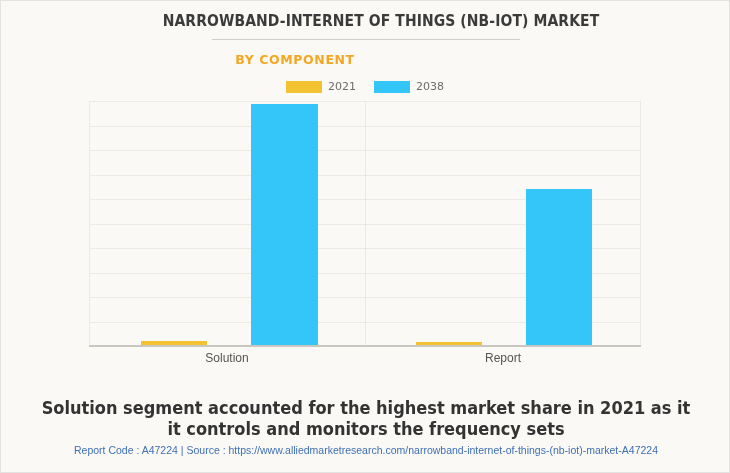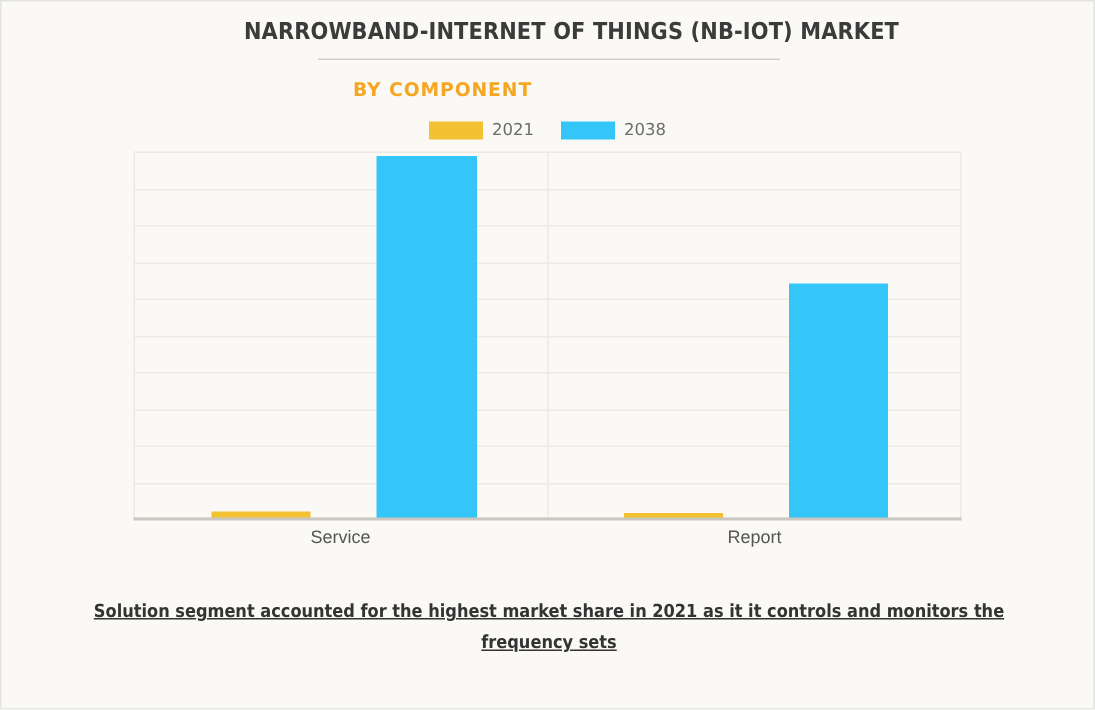--- a/index.html
+++ b/index.html
@@ -139,27 +139,26 @@
     font-family: "Liberation Sans", sans-serif;
   }
 
   
   #insight-text {
     position: absolute;
     top: 396px;
     left: 40px;
     width: 650px;
     text-align: center;
-    font-size: 12px;
+    font-size: 18px;
     font-weight: bold;
     line-height: 21px;
     color: #333333;
     font-family: "DejaVu Sans", sans-serif;
     font-stretch: condensed;
-    text-decoration: underline;
   }
 
   #source-line {
     position: absolute;
     top: 443px;
     left: 0;
     width: 730px;
     text-align: center;
     font-size: 10.5px;
     color: #3f6fb5;
@@ -206,18 +205,19 @@
 
     <div class="bar" style="left:52px; width:66px; height:5px; background:#f3c233"></div>
     <div class="bar" style="left:162px; width:67px; height:242px; background:#35c6f9"></div>
 
     <div class="bar" style="left:327px; width:66px; height:4px; background:#f3c233"></div>
     <div class="bar" style="left:437px; width:66px; height:157px; background:#35c6f9"></div>
   </div>
 
   <div id="x-axis-line"></div>
 
-  <div class="cat-label" style="left:88px; width:276px;">Service</div>
+  <div class="cat-label" style="left:88px; width:276px;">Solution</div>
   <div class="cat-label" style="left:364px; width:276px;">Report</div>
 
   <div id="insight-text">Solution segment accounted for the highest market share in 2021 as it it controls and monitors the frequency sets</div>
+  <div id="source-line">Report Code : A47224  |  Source : https://www.alliedmarketresearch.com/narrowband-internet-of-things-(nb-iot)-market-A47224</div>
 
 </div>
 
 </body></html>

